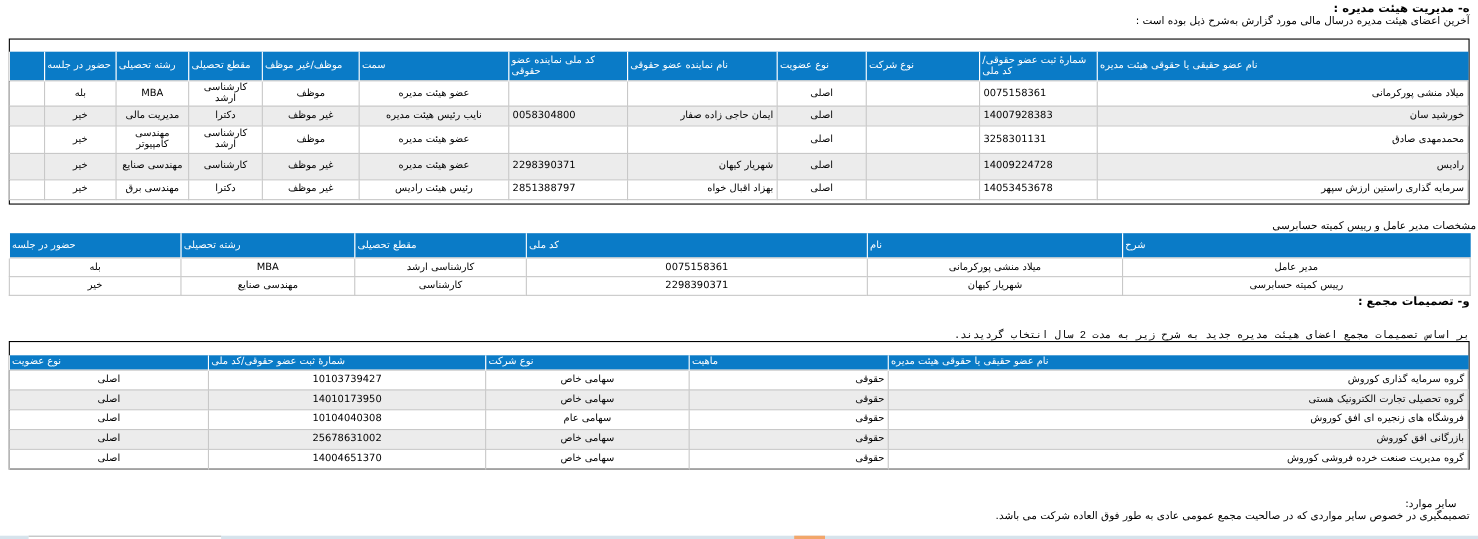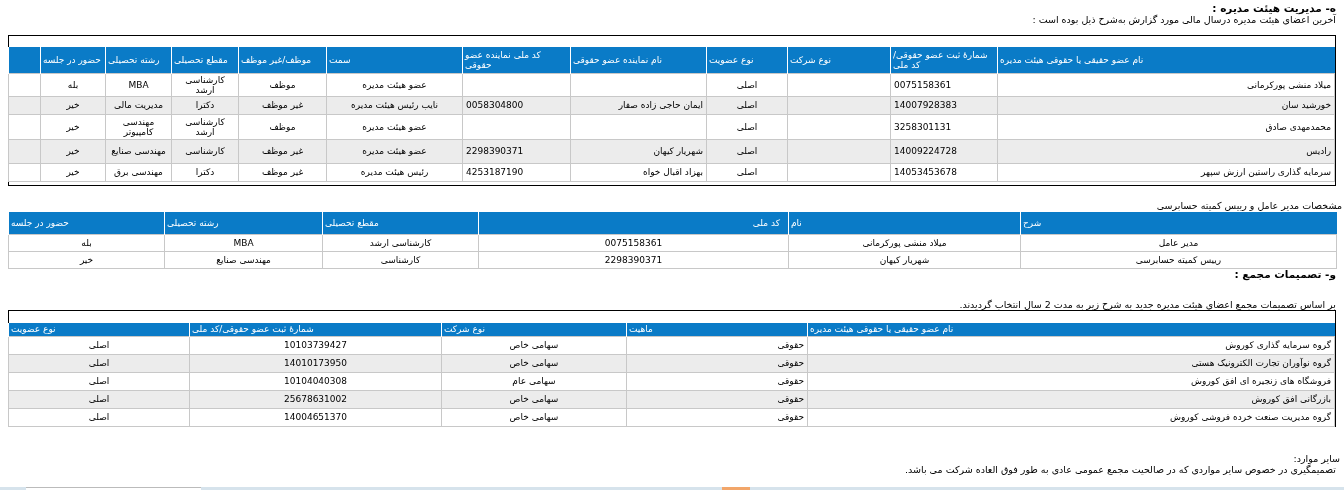--- a/index.html
+++ b/index.html
@@ -114,22 +114,22 @@
         <td class="c">مهندسی صنایع</td>
         <td class="c">خیر</td>
         <td class="c"></td>
       </tr>
       <tr style="height:18px;">
         <td class="r">سرمایه گذاری راستین ارزش سپهر</td>
         <td class="l">14053453678</td>
         <td class="c"></td>
         <td class="c">اصلی</td>
         <td class="r">بهزاد اقبال خواه</td>
-        <td class="l">4253187190</td>
-        <td class="c">رئیس هیئت مدیره</td>
+        <td class="l">2851388797</td>
+        <td class="c">رئیس هیئت رادیس</td>
         <td class="c">غیر موظف</td>
         <td class="c">دکترا</td>
         <td class="c">مهندسی برق</td>
         <td class="c">خیر</td>
         <td class="c"></td>
       </tr>
     </tbody>
   </table>
 </div>
 
@@ -140,21 +140,21 @@
       <col style="width:232px">
       <col style="width:310px">
       <col style="width:156px">
       <col style="width:158px">
       <col style="width:156px">
   </colgroup>
   <thead>
     <tr style="height:22px;">
       <th>شرح</th>
       <th>نام</th>
-      <th style="text-align:right; padding-right:8px;">کد ملی</th>
+      <th style="text-align:left; padding-right:8px;">کد ملی</th>
       <th>مقطع تحصیلی</th>
       <th>رشته تحصیلی</th>
       <th>حضور در جلسه</th>
     </tr>
   </thead>
   <tbody>
     <tr style="height:17px;">
       <td class="c">مدیر عامل</td>
       <td class="c">میلاد منشی پورکرمانی</td>
       <td class="c">0075158361</td>
@@ -167,21 +167,21 @@
       <td class="c">شهریار کیهان</td>
       <td class="c">2298390371</td>
       <td class="c">کارشناسی</td>
       <td class="c">مهندسی صنایع</td>
       <td class="c">خیر</td>
     </tr>
   </tbody>
 </table>
 
 <div class="abs h-title" style="right:8px; top:268px;">و- تصمیمات مجمع :</div>
-<div class="abs txt" style="right:8px; top:299px;">بر اساس تصمیمات مجمع اعضای هیئت مدیره جدید به شرح زیر به مدت 2 سال انتخاب گردیدند.</div>
+<div class="abs txt" style="right:8px; top:299px;font-family:Liberation Mono, monospace;">بر اساس تصمیمات مجمع اعضای هیئت مدیره جدید به شرح زیر به مدت 2 سال انتخاب گردیدند.</div>
 
 <div class="abs frame" style="left:8px; top:310px; width:1328px; height:117px; padding-top:12px;">
   <table style="width:1326px; direction:rtl;">
     <colgroup>
       <col style="width:527px">
         <col style="width:181px">
         <col style="width:185px">
         <col style="width:252px">
         <col style="width:181px">
     </colgroup>
@@ -196,21 +196,21 @@
     </thead>
     <tbody>
       <tr style="height:18px;">
         <td class="r">گروه سرمایه گذاری کوروش</td>
         <td class="r">حقوقی</td>
         <td class="c">سهامی خاص</td>
         <td class="c">10103739427</td>
         <td class="c">اصلی</td>
       </tr>
       <tr class="alt" style="height:18px;">
-        <td class="r">گروه نوآوران تجارت الکترونیک هستی</td>
+        <td class="r">گروه تحصیلی تجارت الکترونیک هستی</td>
         <td class="r">حقوقی</td>
         <td class="c">سهامی خاص</td>
         <td class="c">14010173950</td>
         <td class="c">اصلی</td>
       </tr>
       <tr style="height:18px;">
         <td class="r">فروشگاه های زنجیره ای افق کوروش</td>
         <td class="r">حقوقی</td>
         <td class="c">سهامی عام</td>
         <td class="c">10104040308</td>
@@ -227,19 +227,19 @@
         <td class="r">گروه مدیریت صنعت خرده فروشی کوروش</td>
         <td class="r">حقوقی</td>
         <td class="c">سهامی خاص</td>
         <td class="c">14004651370</td>
         <td class="c">اصلی</td>
       </tr>
     </tbody>
   </table>
 </div>
 
-<div class="abs txt" style="right:4px; top:453px;">سایر موارد:</div>
+<div class="abs txt" style="right:20px; top:453px;">سایر موارد:</div>
 <div class="abs txt" style="right:8px; top:464px;">تصمیمگیری در خصوص سایر مواردی که در صالحیت مجمع عمومی عادی به طور فوق العاده شرکت می باشد.</div>
 
 <div class="bottom-bar">
   <div class="seg1"></div>
   <div class="seg2"></div>
 </div>
 
 </body></html>

